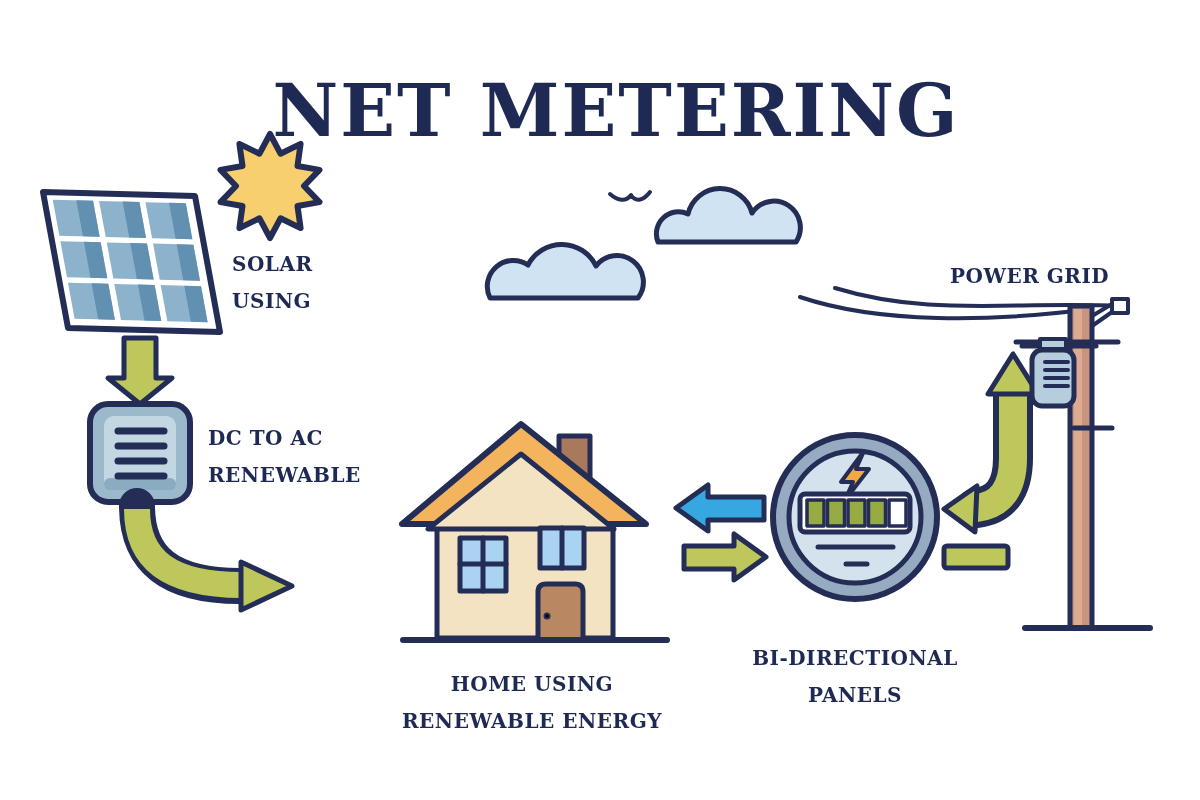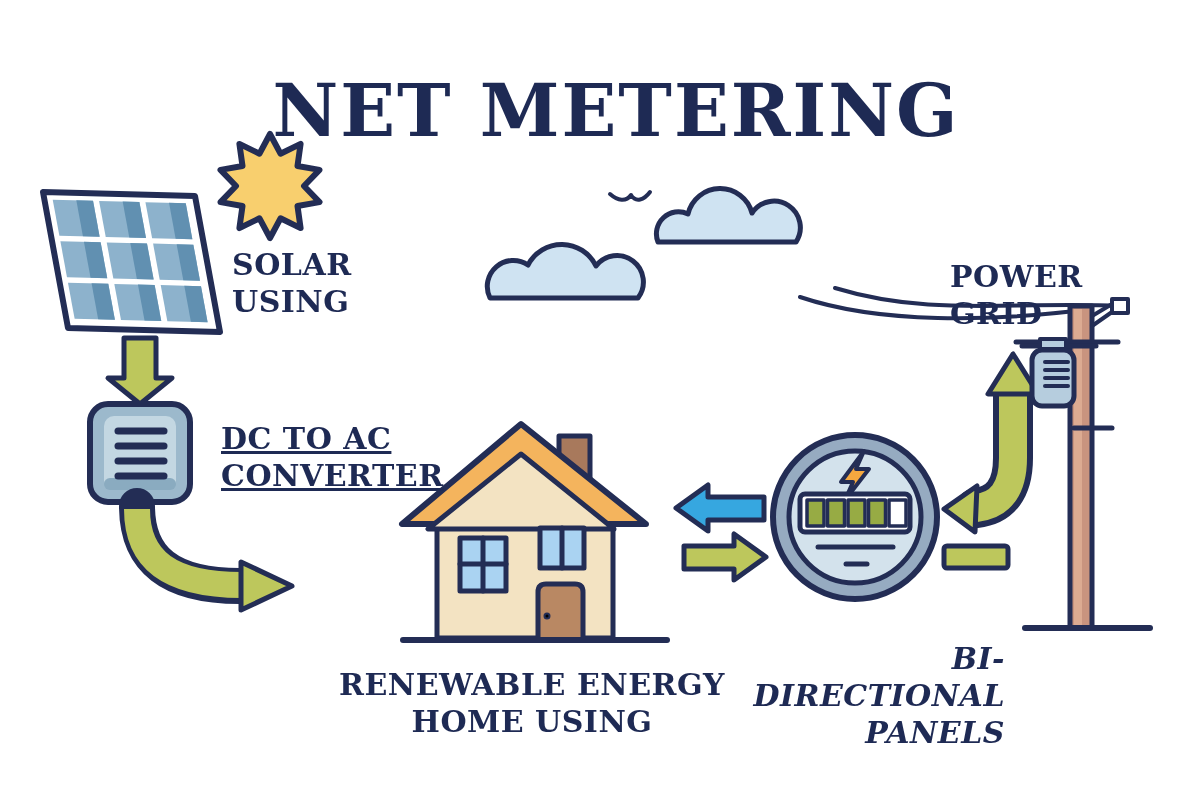--- a/index.html
+++ b/index.html
@@ -8,27 +8,27 @@
     background:var(--c-background,#fff);
     font-family:"DejaVu Serif","Liberation Serif",serif;
   }
   .stage svg{position:absolute;left:0;top:0;}
   .title{
     position:absolute;left:0;top:52px;width:1200px;margin:16px;
     text-align:center;font-size:72px;font-weight:bold;letter-spacing:2px;
     color:var(--c-text-navy,#1e2a54);
   }
   .label{
-    position:absolute;font-weight:bold;font-size:30px;line-height:37px;
+    position:absolute;font-weight:bold;font-size:20px;line-height:37px;
     letter-spacing:.5px;color:var(--c-text-navy,#1e2a54);
   }
   .lbl-solar{left:232px;top:246px;}
-  .lbl-conv{left:221px;top:420px;text-decoration:underline;}
+  .lbl-conv{left:208px;top:420px;}
   .lbl-home{left:282px;top:666px;width:500px;text-align:center;}
-  .lbl-meter{left:705px;top:640px;width:300px;text-align:right;font-style:italic;}
+  .lbl-meter{left:705px;top:640px;width:300px;text-align:center;}
   .lbl-grid{left:950px;top:258px;width:220px;text-align:left;}
 
   
   .sN{stroke:var(--c-outline-navy,#232d55);stroke-linejoin:round;stroke-linecap:round;}
   .noF{fill:none}
   .fW{fill:#ffffff}
   .f-green{fill:var(--c-arrow-green)}
   .f-blue{fill:var(--c-arrow-blue)}
   .f-sun{fill:var(--c-sun-yellow)}
   .f-cloud{fill:var(--c-cloud-blue)}
@@ -202,26 +202,26 @@
 
   <h1 class="title">NET METERING</h1>
 
   <div class="label lbl-solar">
     <div>SOLAR</div>
     <div>USING</div>
   </div>
 
   <div class="label lbl-conv">
     <div>DC TO AC</div>
-    <div>CONVERTER</div>
+    <div>RENEWABLE</div>
   </div>
 
   <div class="label lbl-home">
+    <div>HOME USING</div>
     <div>RENEWABLE ENERGY</div>
-    <div>HOME USING</div>
   </div>
 
   <div class="label lbl-meter">
     <div>BI-DIRECTIONAL</div>
     <div>PANELS</div>
   </div>
 
   <div class="label lbl-grid">POWER GRID</div>
 
 </div>

